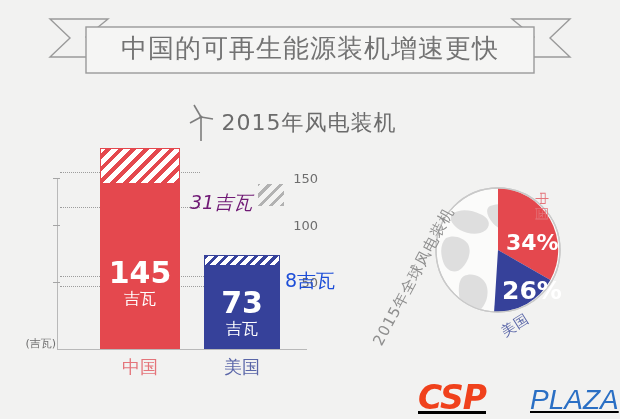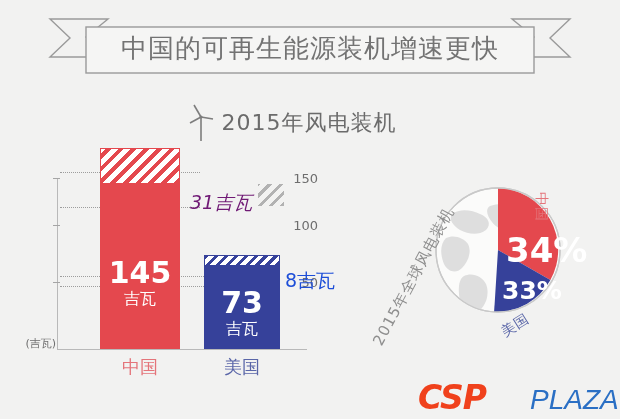--- a/index.html
+++ b/index.html
@@ -64,21 +64,21 @@
   .legend-text{font-size:12px;color:#8a8a8a;line-height:1.35;}
   .legend-text span{display:block;white-space:nowrap;}
 
   
   .pie-wrap{position:absolute;left:428px;top:180px;width:140px;height:140px;}
   .pie-label-rot{
     position:absolute;font-size:14px;white-space:nowrap;letter-spacing:1px;
   }
 
   
-  .logo{position:absolute;left:418px;top:378px;display:flex;align-items:baseline;}
+  .logo{position:absolute;left:418px;top:378px;display:flex;align-items:baseline;text-decoration:underline;}
   .logo-csp{font-size:33px;font-weight:bold;font-style:italic;letter-spacing:-1px;}
   .logo-plaza{font-size:28px;font-style:italic;letter-spacing:0px;font-family:"Liberation Sans",sans-serif;margin-left:44px;}
 </style>
 </head>
 <body>
 
 <div id="stage">
 
   <div class="ribbon-wrap">
     <svg class="ribbon-svg" width="524" height="62" viewBox="0 0 524 62">
@@ -177,22 +177,22 @@
       </g>
 
       <path d="M70,70 L70,8 A62,62 0 0,1 122.4,100 Z" fill="#e4484e"></path>
 
       <path d="M70,70 L122.4,100 A62,62 0 0,1 66.1,131.9 Z" fill="#36419a"></path>
 
       <circle cx="70" cy="70" r="62" fill="none" stroke="#c9c9c9" stroke-width="1.3"></circle>
     </svg>
 
     
-    <div style="position:absolute;left:78px;top:50px;color:#fff;font-size:34px;font-weight:bold;text-align:center;">34%</div>
-    <div style="position:absolute;left:74px;top:96px;color:#fff;font-size:25px;font-weight:bold;">33%</div>
+    <div style="position:absolute;left:78px;top:50px;color:#fff;font-size:22px;font-weight:bold;text-align:center;">34%</div>
+    <div style="position:absolute;left:74px;top:96px;color:#fff;font-size:25px;font-weight:bold;">26%</div>
 
     
     <div class="pie-label-rot" style="left:122px;top:12px;color:#e4747a;transform:rotate(90deg);transform-origin:left top;">中国</div>
     <div class="pie-label-rot" style="left:70px;top:146px;color:#5a66a8;transform:rotate(-32deg);transform-origin:left top;">美国</div>
   </div>
 
   <div style="position:absolute;left:386px;top:330px;font-size:15px;color:#8e8e8e;white-space:nowrap;
               transform:rotate(-62deg);transform-origin:left bottom;letter-spacing:1px;">2015年全球风电装机</div>
 
   <div class="logo">

